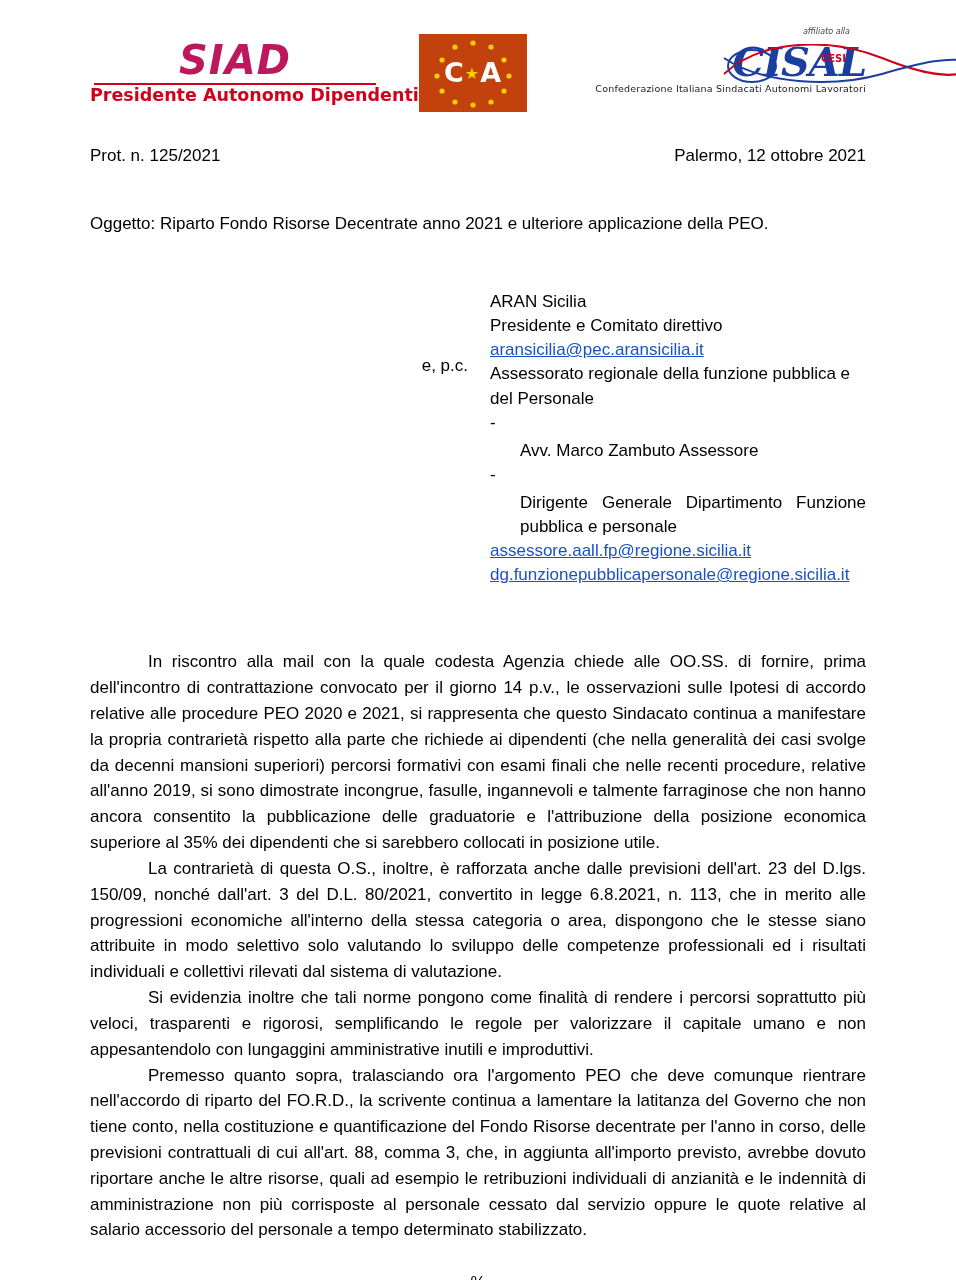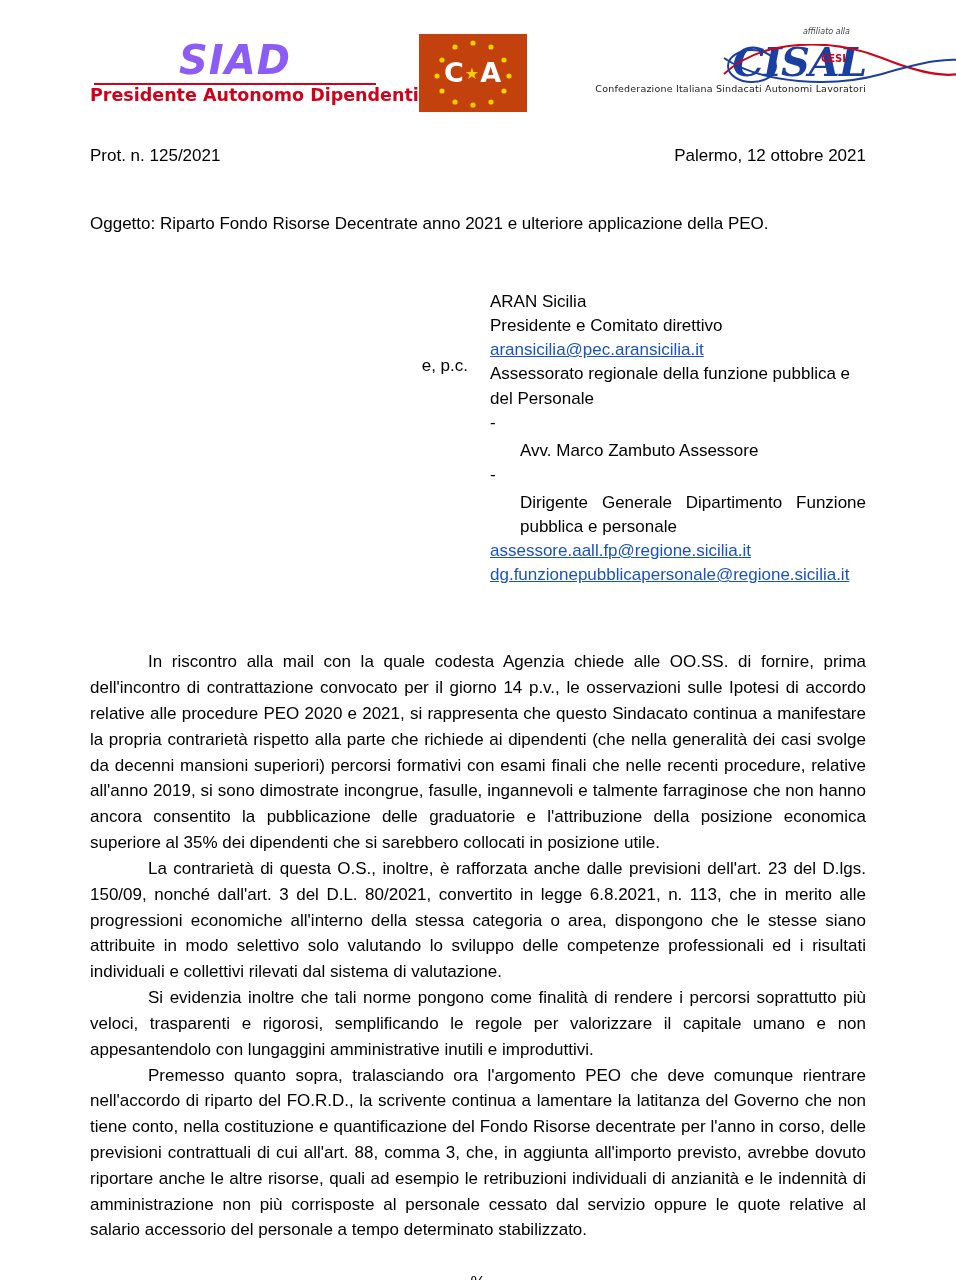--- a/index.html
+++ b/index.html
@@ -37,21 +37,21 @@
     padding-top: 14px;
     text-align: center;
     line-height: 1;
   }
   .logo-siad .siad-word {
     font-family: "DejaVu Sans", sans-serif;
     font-weight: bold;
     font-style: italic;
     font-size: 40px;
     letter-spacing: 1px;
-    color: #8b5cf6;
+    color: #be185d;
     display: block;
   }
   .logo-siad .siad-sub {
     font-family: "DejaVu Sans", sans-serif;
     font-weight: bold;
     font-size: 17.5px;
     color: #d0021b;
     display: block;
     margin-top: 2px;
     white-space: nowrap;

